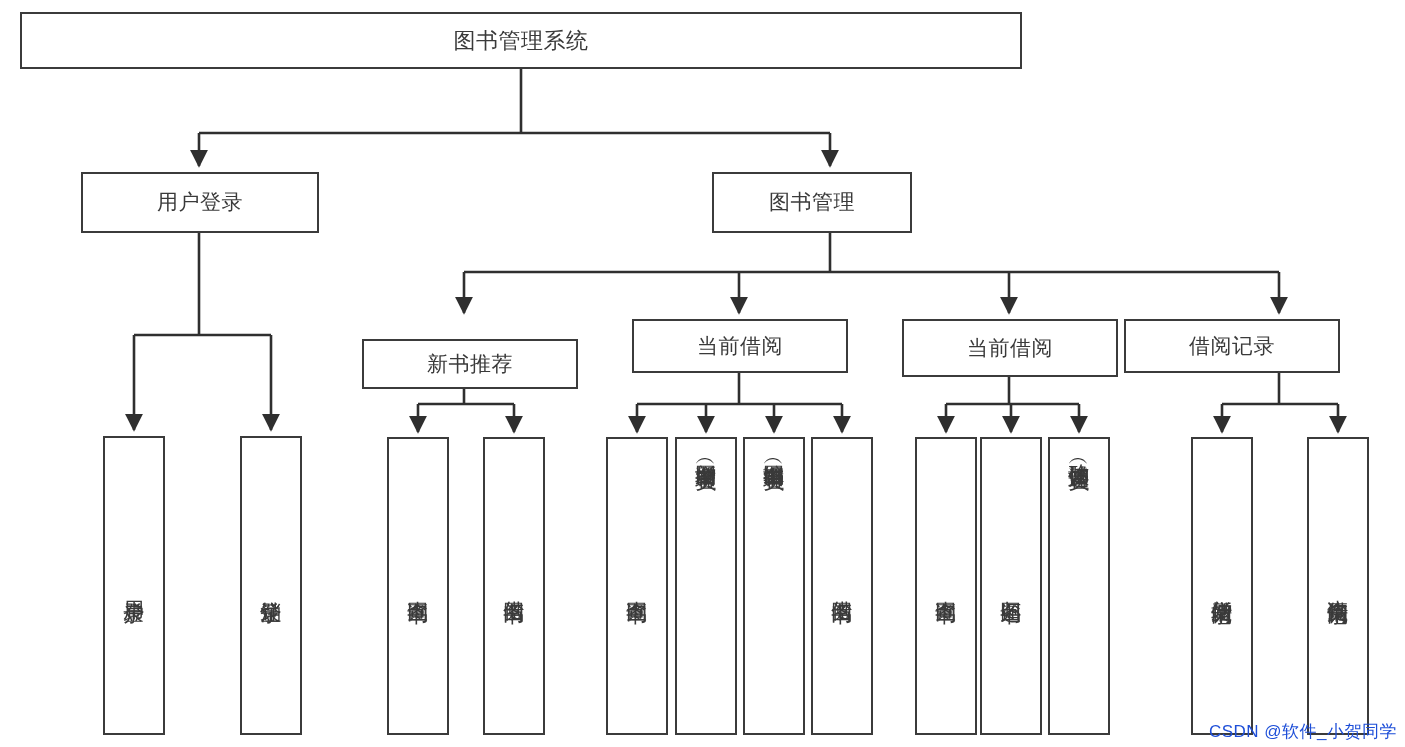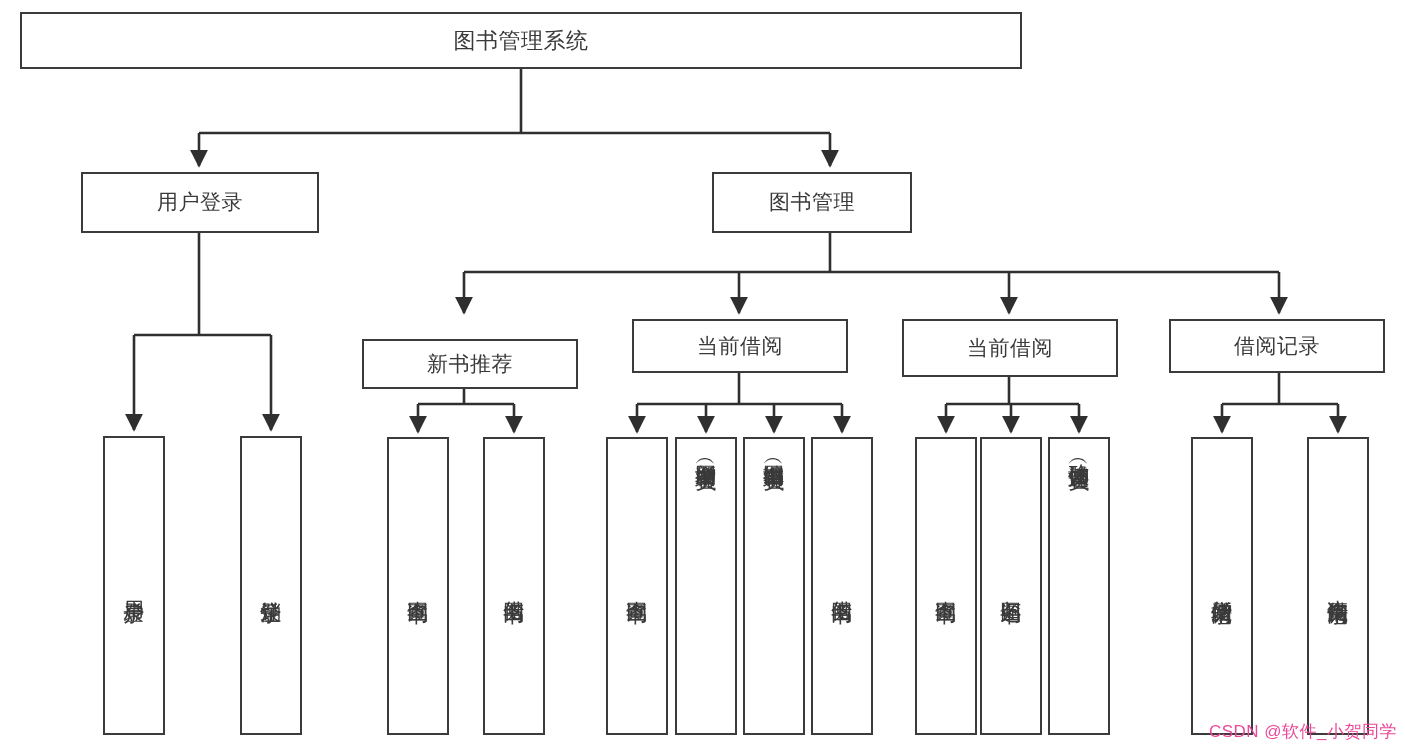--- a/index.html
+++ b/index.html
@@ -77,21 +77,21 @@
     align-items: center;
     padding-top: 0;
   }
   
   #watermark {
     position: absolute;
     right: 8px;
     bottom: 4px;
     z-index: 3;
     font-size: 17px;
-    color: #ec4899;
+    color: #1d4ed8;
     letter-spacing: 0.5px;
     white-space: nowrap;
     font-family: "Liberation Sans", "DejaVu Sans", sans-serif;
   }
 </style>
 </head>
 <body>
 
 <div id="diagram-root">
 
@@ -166,21 +166,21 @@
   </div>
 
   <div class="node horizontal" style="left:632px; top:319px; width:216px; height:54px;">
     <span class="node-label">当前借阅</span>
   </div>
 
   <div class="node horizontal" style="left:902px; top:319px; width:216px; height:58px;">
     <span class="node-label">当前借阅</span>
   </div>
 
-  <div class="node horizontal" style="left:1169px; top:319px; width:216px; height:54px;">
+  <div class="node horizontal" style="left:1124px; top:319px; width:216px; height:54px;">
     <span class="node-label">借阅记录</span>
   </div>
 
   <div class="node vertical center-v" style="left:103px; top:436px; width:62px; height:299px;">
     <span class="node-label">用户登录</span>
   </div>
 
   <div class="node vertical center-v" style="left:240px; top:436px; width:62px; height:299px;">
     <span class="node-label">注销登录</span>
   </div>

